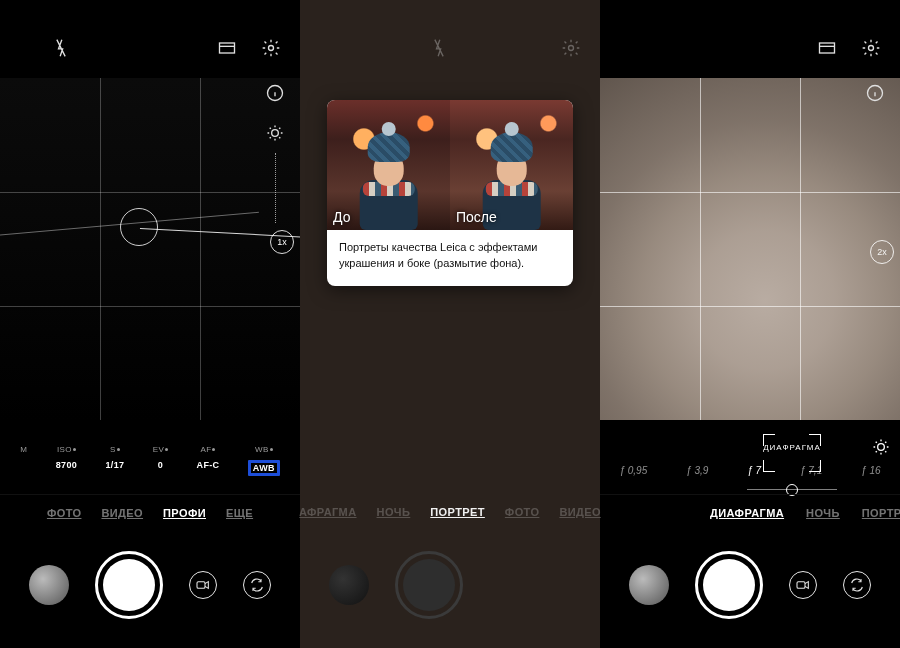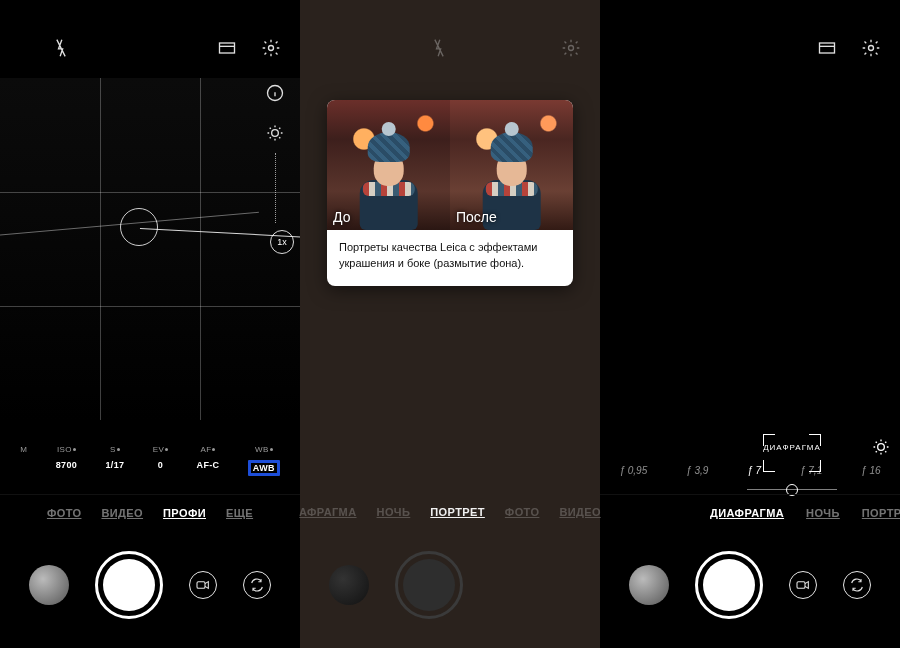--- a/index.html
+++ b/index.html
@@ -287,20 +287,37 @@
           </svg>
       </div>
       <div class="icon-btn">
         <svg viewBox="0 0 24 24">
             <circle cx="12" cy="12" r="3"></circle>
             <path d="M12 2v3M12 19v3M4.2 4.2l2.1 2.1M17.7 17.7l2.1 2.1M2 12h3M19 12h3M4.2 19.8l2.1-2.1M17.7 6.3l2.1-2.1"></path>
           </svg>
       </div>
     </div>
 
+    <div class="viewfinder p3">
+      <div class="p3-photo"></div>
+      <div class="grid-v" style="left:33.3%"></div>
+        <div class="grid-v" style="left:66.6%"></div>
+      <div class="grid-h" style="top:33.3%"></div>
+        <div class="grid-h" style="top:66.6%"></div>
+      <div class="side-icons">
+        <div class="icon-btn">
+            <svg viewBox="0 0 24 24">
+              <circle cx="12" cy="12" r="9"></circle>
+              <line x1="12" y1="8" x2="12" y2="8"></line>
+              <line x1="12" y1="11" x2="12" y2="16"></line>
+            </svg>
+          </div>
+      </div>
+      <div class="zoom-badge" style="top:162px;color:rgba(255,255,255,.9);">2x</div>
+    </div>
 
     <div class="aperture-focus">ДИАФРАГМА</div>
     <div class="aperture-bracket">
         <span class="tl"></span>
         <span class="tr"></span>
         <span class="bl"></span>
         <span class="br"></span>
       </div>
     <div class="brightness-side icon-btn">
         <svg viewBox="0 0 24 24" width="18" height="18" stroke="#fff" fill="none" stroke-width="1.6">

